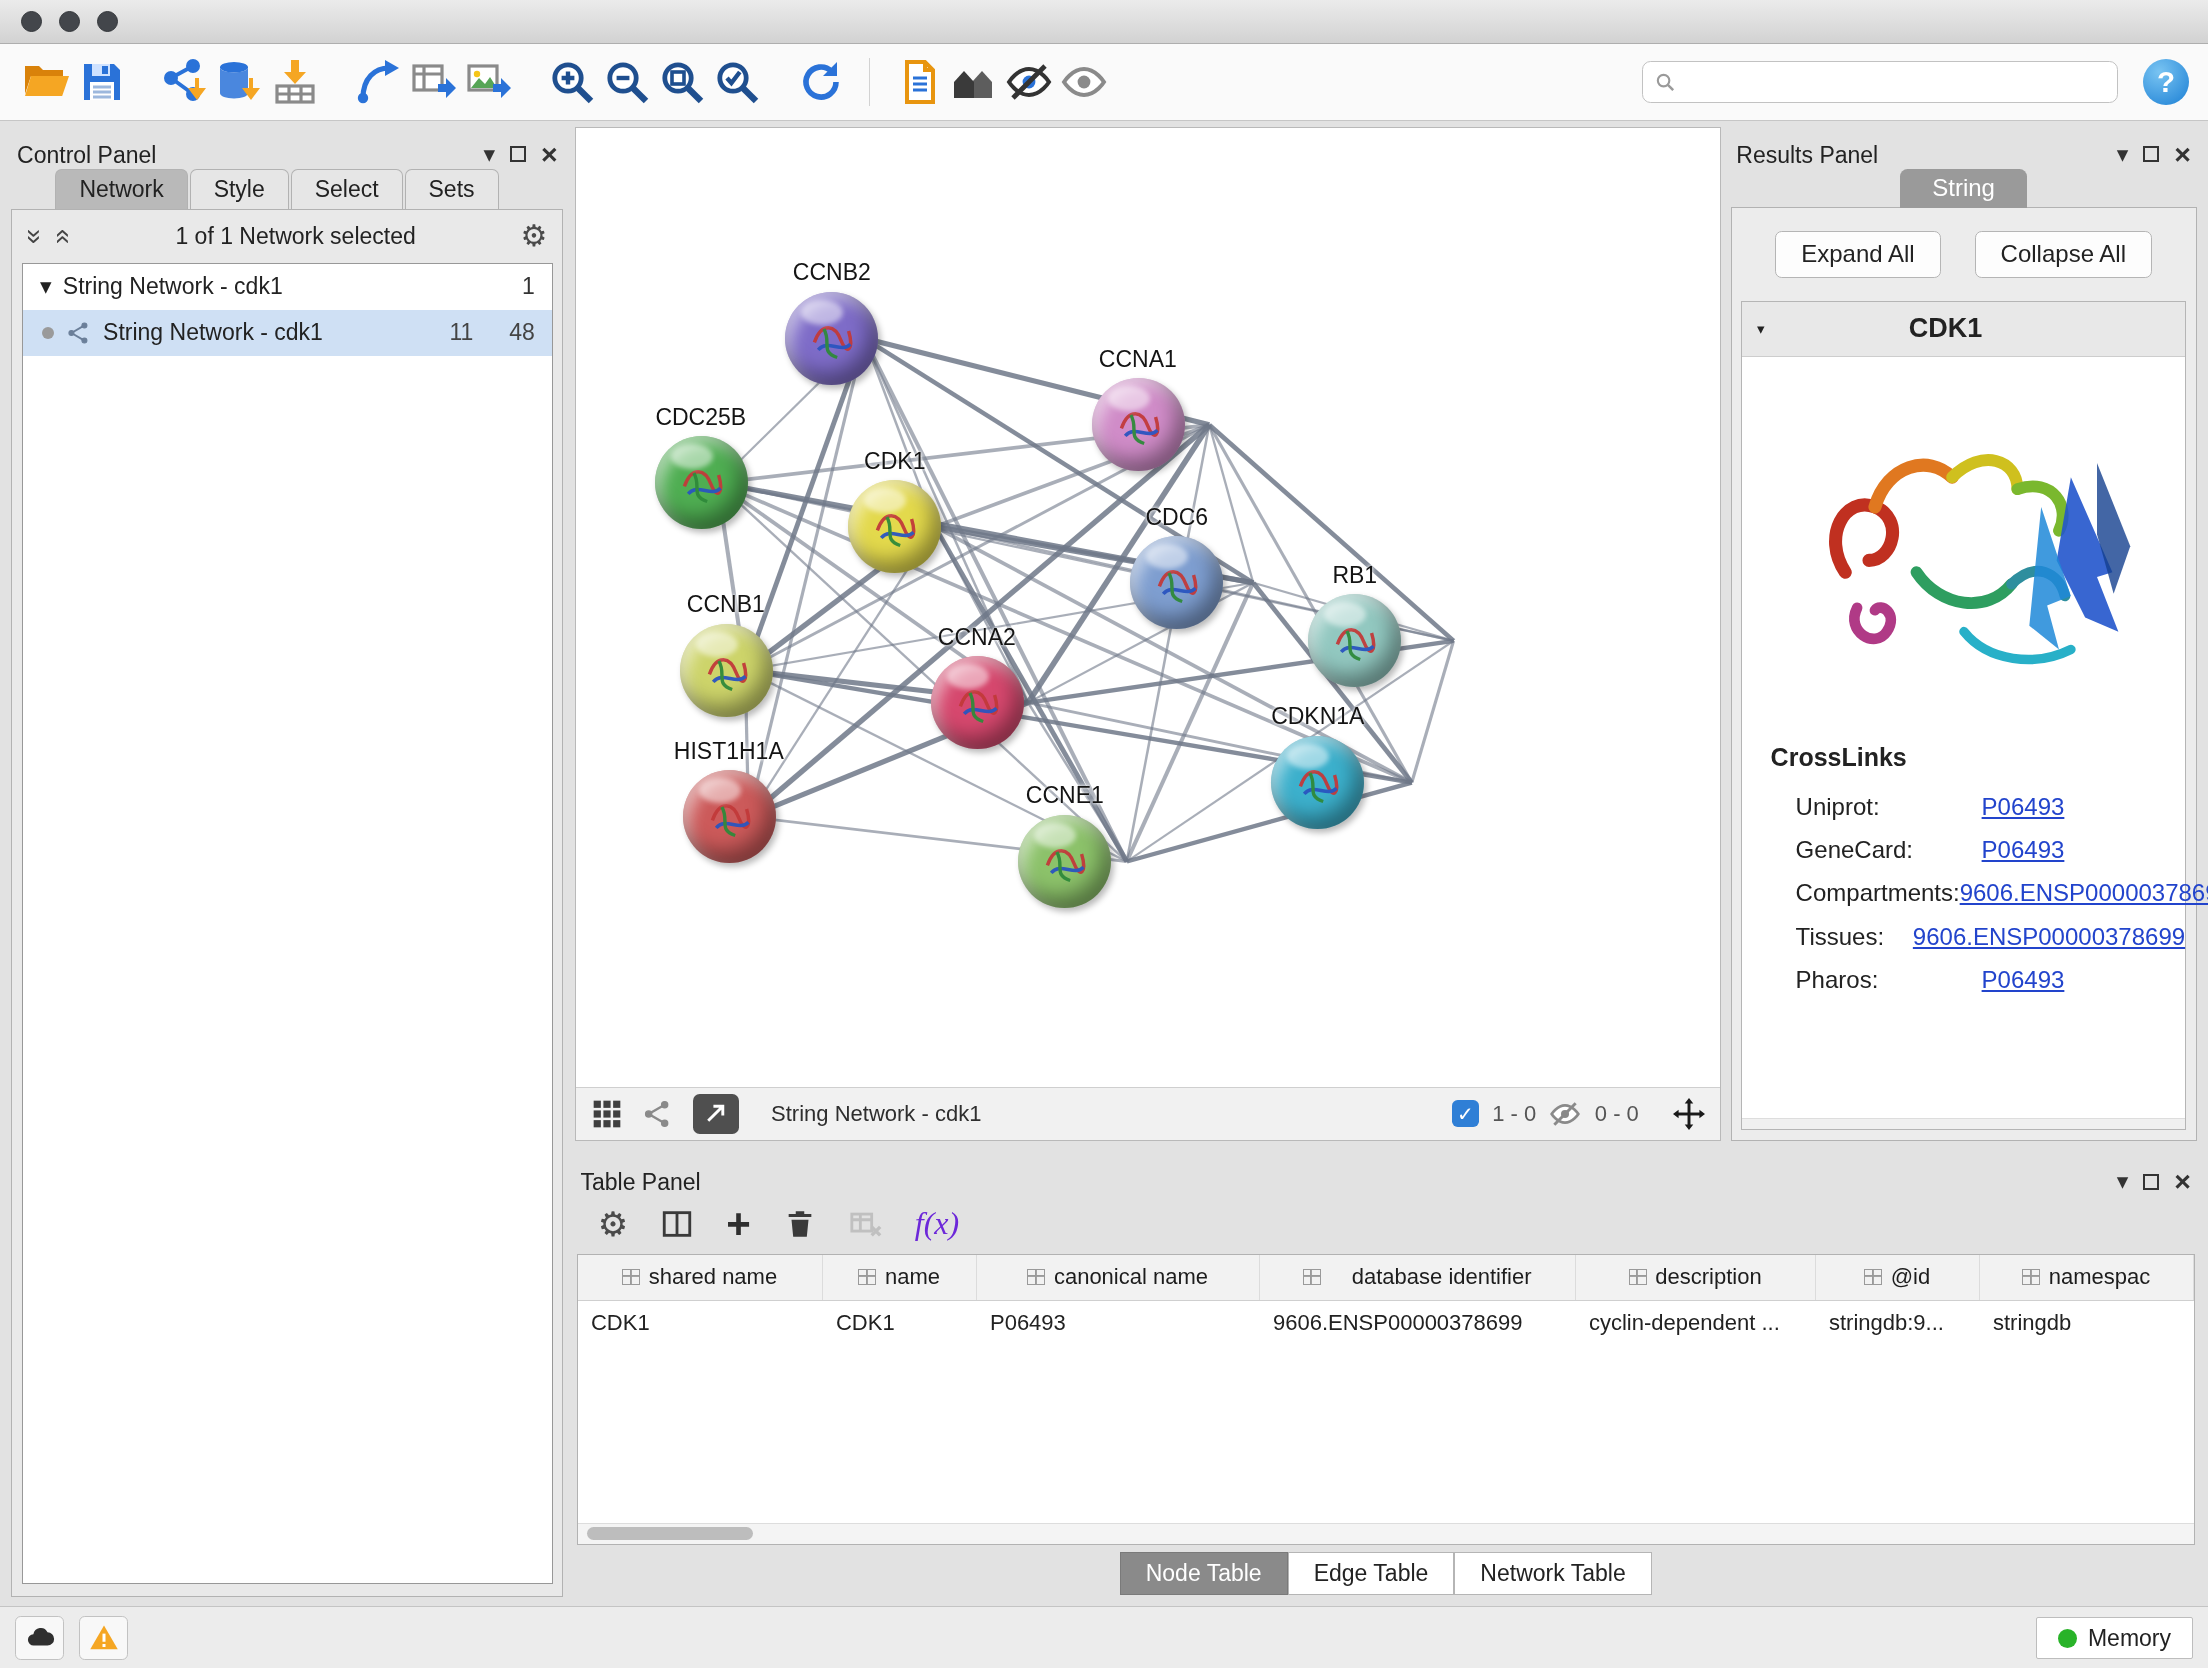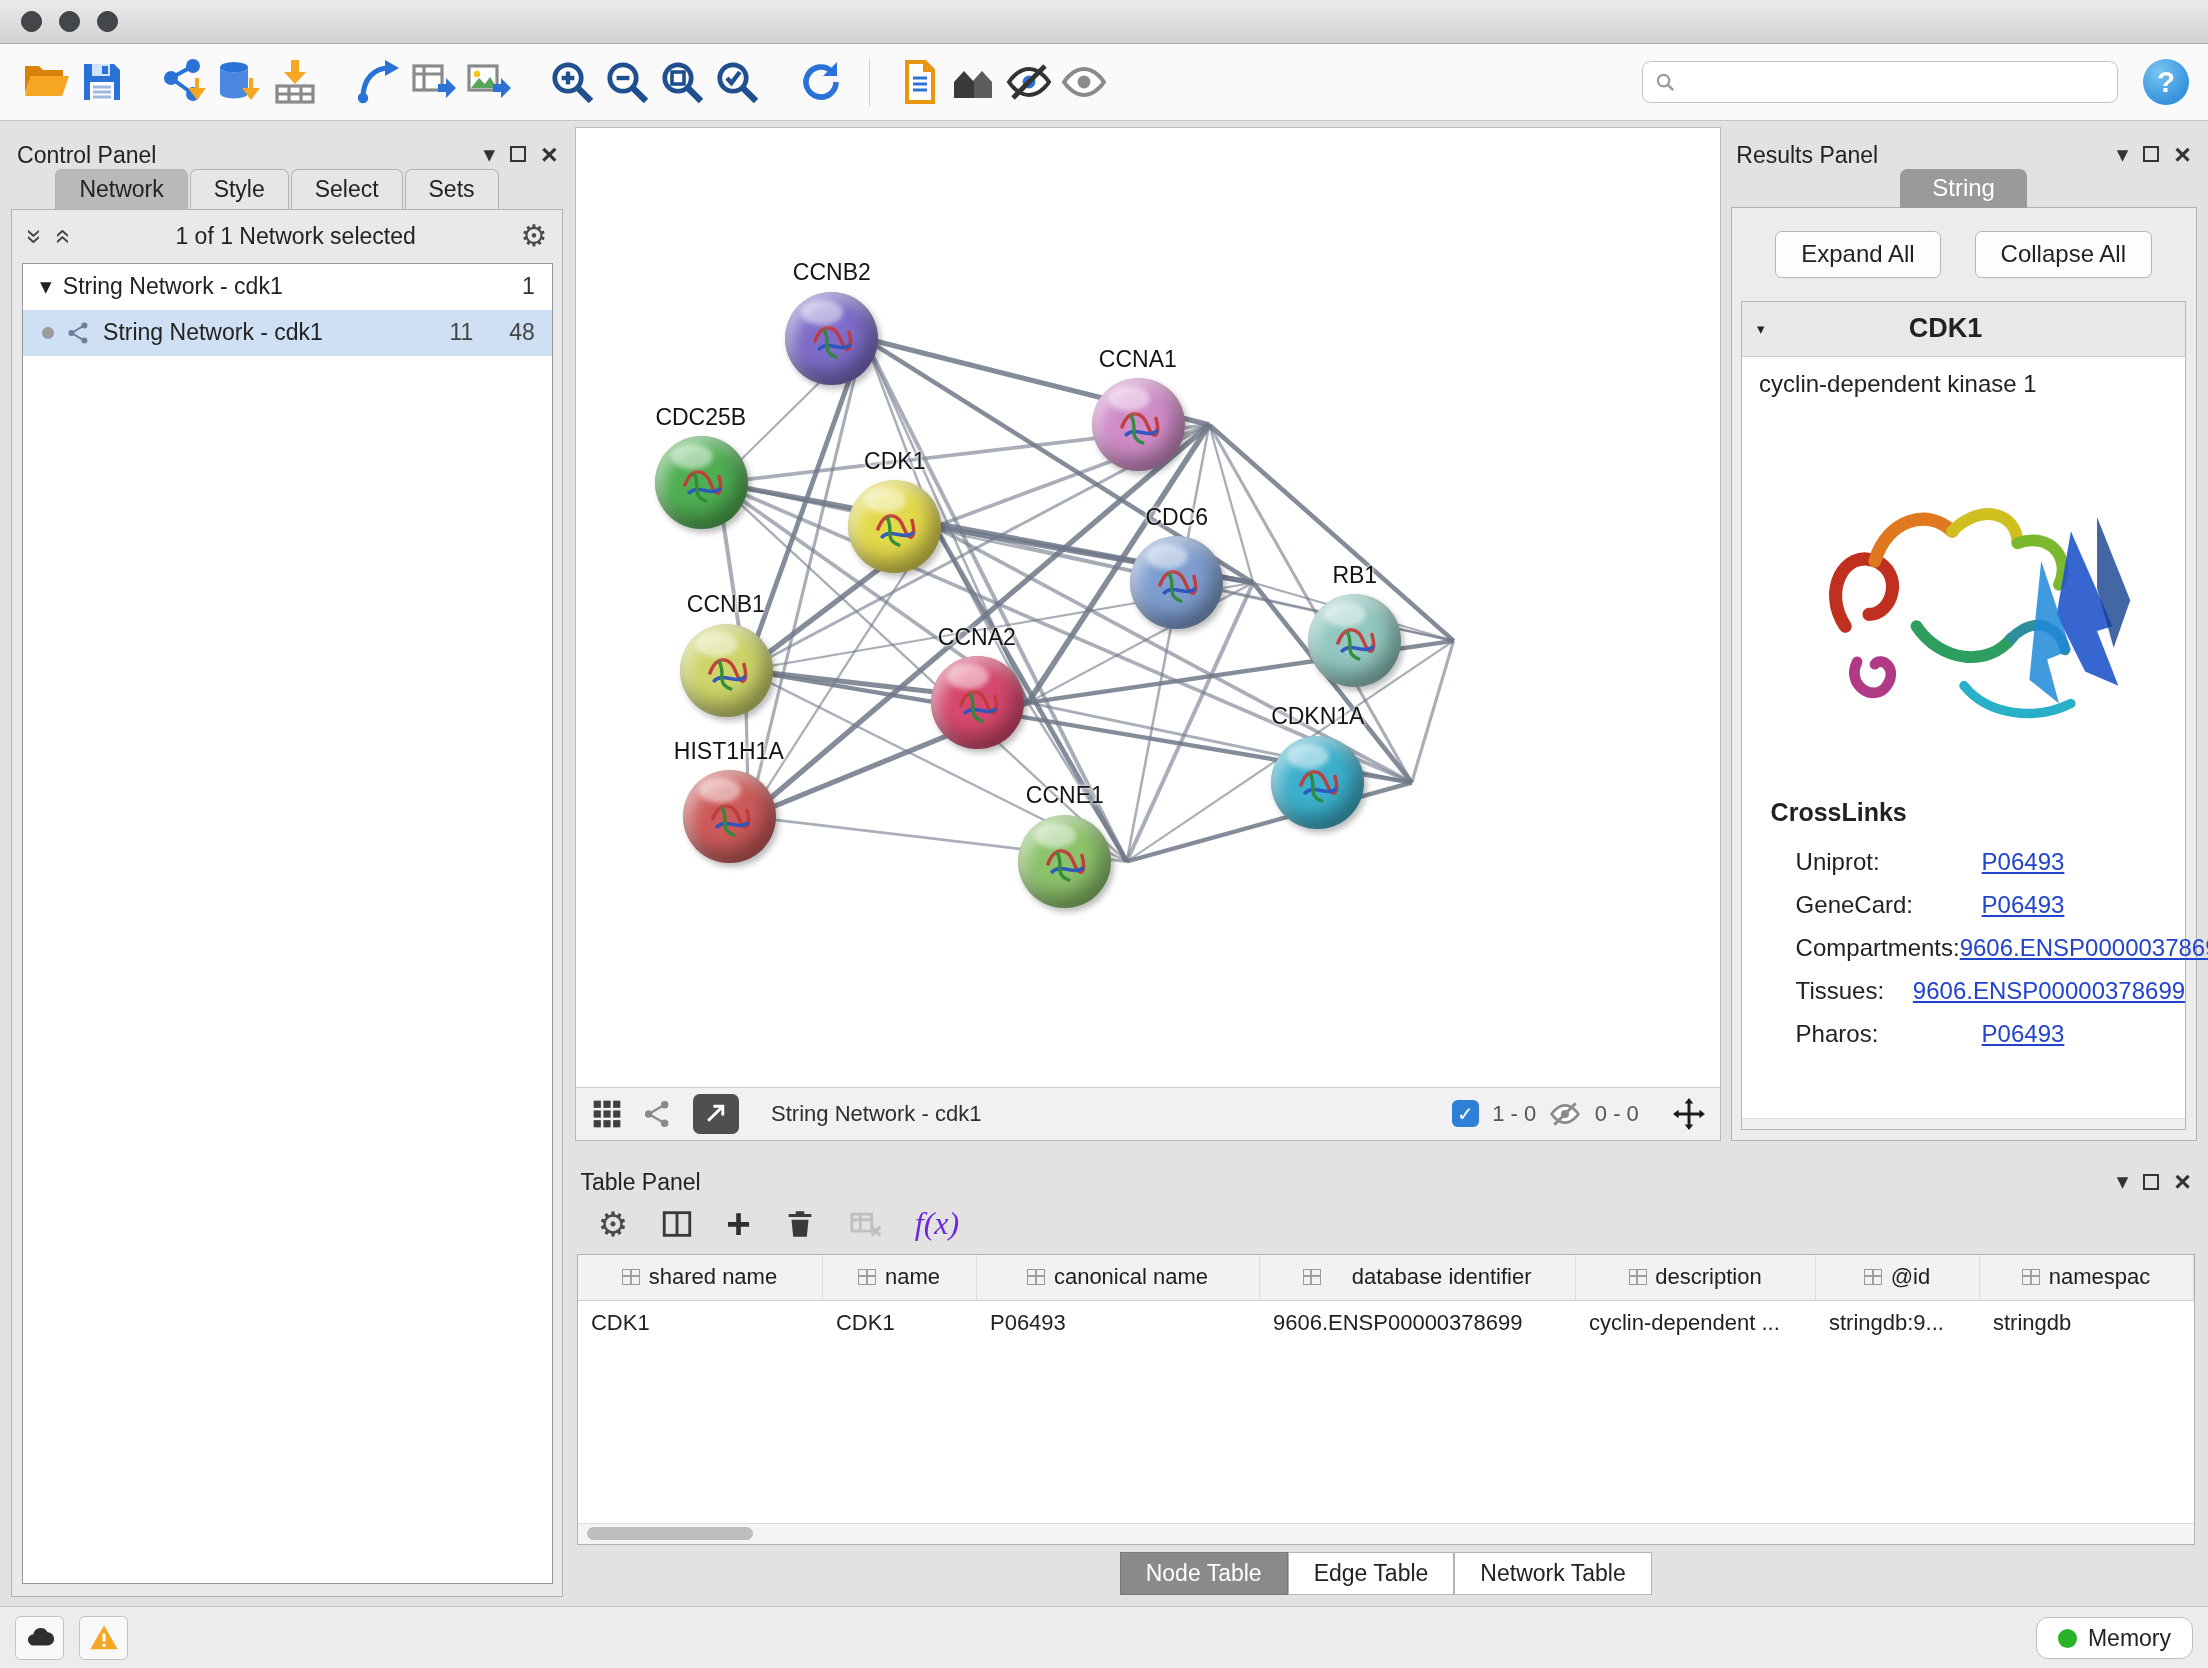--- a/index.html
+++ b/index.html
@@ -109,21 +109,21 @@
   .hscroll{position:absolute;left:0;right:0;bottom:0;height:21px;background:#f4f4f4;border-top:1px solid #ddd}
   .hthumb{position:absolute;left:9.5px;top:3.8px;width:166px;height:12.4px;border-radius:6.7px;background:#bdbdbd}
   .ttabs{display:flex;justify-content:center;padding:7.6px 0 1.9px;gap:0}
   .ttab{padding:6.7px 25px;background:#fff;border:1px solid #b5b5b5;font-size:23px;color:#222}
   .ttab.active{background:#8a8a8a;border-color:#7a7a7a;color:#fff}
 
   
   .statusbar{height:63px;background:#ececec;border-top:1px solid #c4c4c4;display:flex;align-items:center;padding:0 15px;gap:15px}
   .sbtn{width:49px;height:44px;background:#f8f8f8;border:1px solid #c2c2c2;border-radius:5.7px;display:flex;align-items:center;justify-content:center}
   .sbtn svg{width:30px;height:30px}
-  .memory{margin-left:auto;display:flex;align-items:center;gap:11.4px;background:#fff;border:1px solid #bdbdbd;border-radius:12px;padding:6.7px 21px;font-size:23px}
+  .memory{margin-left:auto;display:flex;align-items:center;gap:11.4px;background:#fff;border:1px solid #bdbdbd;border-radius:2px;padding:6.7px 21px;font-size:23px}
   .gdot{width:19px;height:19px;border-radius:50%;background:#29b329}
 </style>
 </head>
 <body>
 
 <div class="titlebar">
   <div class="traffic">
     <span class="light"></span>
     <span class="light"></span>
     <span class="light"></span>
@@ -529,21 +529,20 @@
         <div class="rescard">
           <div class="btnrow">
             <div class="btn">Expand All</div>
             <div class="btn">Collapse All</div>
           </div>
           <div class="genecard">
             <div class="genehead">
               <span>▾</span>
               <span class="sym">CDK1</span>
             </div>
-            <div class="genedesc">cyclin-dependent kinase 1</div>
             <div class="ribbonwrap">
               <svg class="ribbon" viewBox="0 0 320 260">
                 <path d="M60 150 C40 120 60 85 85 95 C110 105 100 140 80 140" stroke="#c03020" stroke-width="11"></path>
                 <path d="M85 95 C95 60 130 50 150 70" stroke="#e07820" stroke-width="11"></path>
                 <path d="M150 70 C175 45 205 55 205 80" stroke="#cfc01e" stroke-width="10"></path>
                 <path d="M205 80 C235 70 250 95 240 115" stroke="#7ab82e" stroke-width="10"></path>
                 <path d="M120 150 C140 180 180 185 200 160" stroke="#2e9e60" stroke-width="10"></path>
                 <path d="M200 160 C220 140 240 150 245 170" stroke="#2e8e9e" stroke-width="9"></path>
                 <path d="M70 180 C60 200 85 215 95 200 C105 185 90 175 85 182" stroke="#b03a86" stroke-width="9"></path>
                 <path d="M160 200 C180 225 220 230 250 215" stroke="#28b0c8" stroke-width="8"></path>

